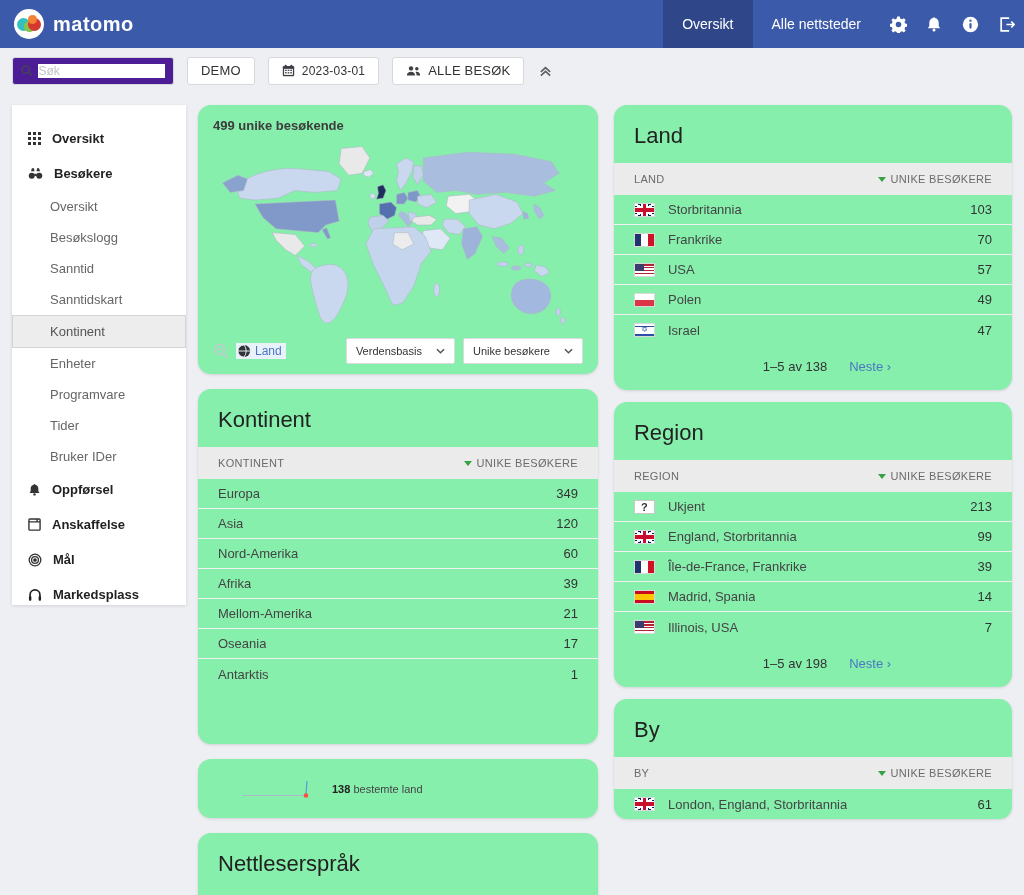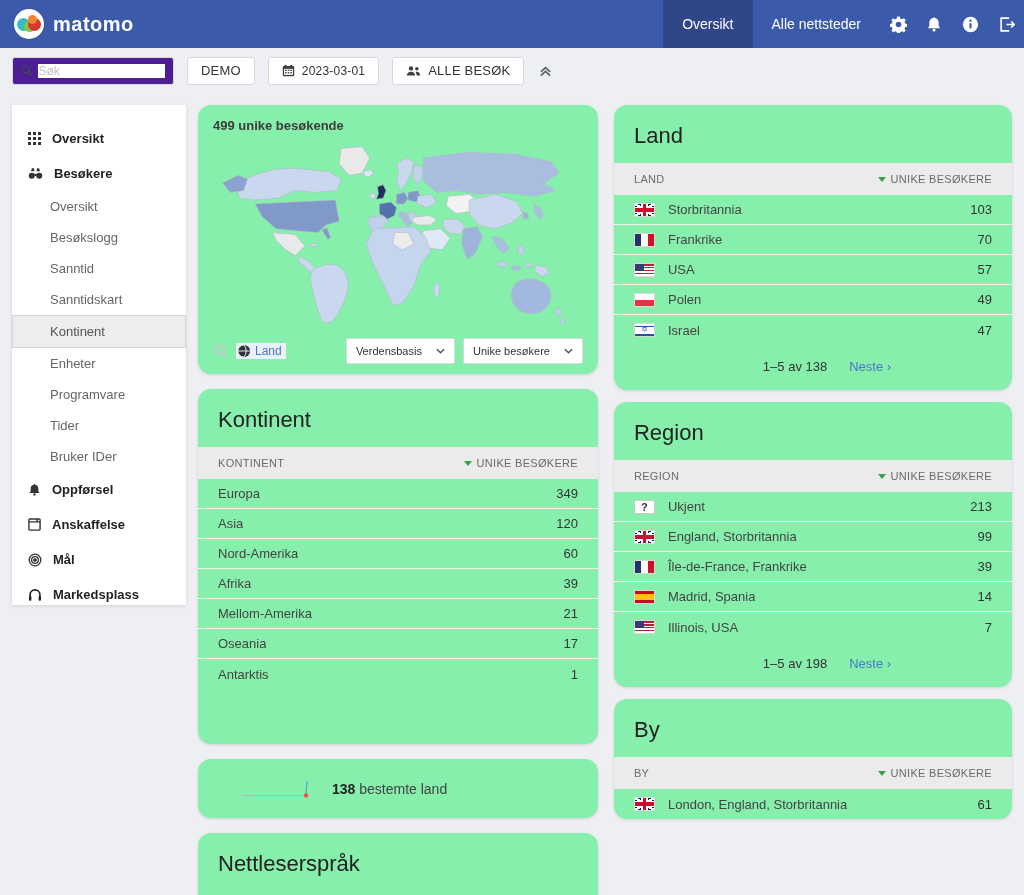--- a/index.html
+++ b/index.html
@@ -97,21 +97,21 @@
       linear-gradient(0deg,  transparent 36%, #c8102e 36% 64%, transparent 64%),
       linear-gradient(90deg, transparent 34%, #fff 34% 66%, transparent 66%),
       linear-gradient(0deg,  transparent 28%, #fff 28% 72%, transparent 72%); }
   .flag-il { background:linear-gradient(#fff 0 2px,#2b4fa2 2px 3.5px,#fff 3.5px 10.5px,#2b4fa2 10.5px 12px,#fff 12px);
              color:#2b4fa2; font-size:8px; line-height:8px; }
   .flag-il::after { content:"✡"; }
   .flag-unknown { background:#fff; border:1px solid #c9c9c9; color:#333; font-size:11px; font-weight:bold; }
 
   
   .spark-card { display:flex; align-items:center; gap:14px; padding:17px 20px 17px 42px; height:59px; }
-  .spark-text { font-size:14px; color:#444; }
+  .spark-text { font-size:11px; color:#444; }
   .spark-text b { color:#222; }
 
   
   .lang-card { height:120px; }
 </style>
 </head>
 <body>
 
 <div class="navbar">
   <div class="brand">

